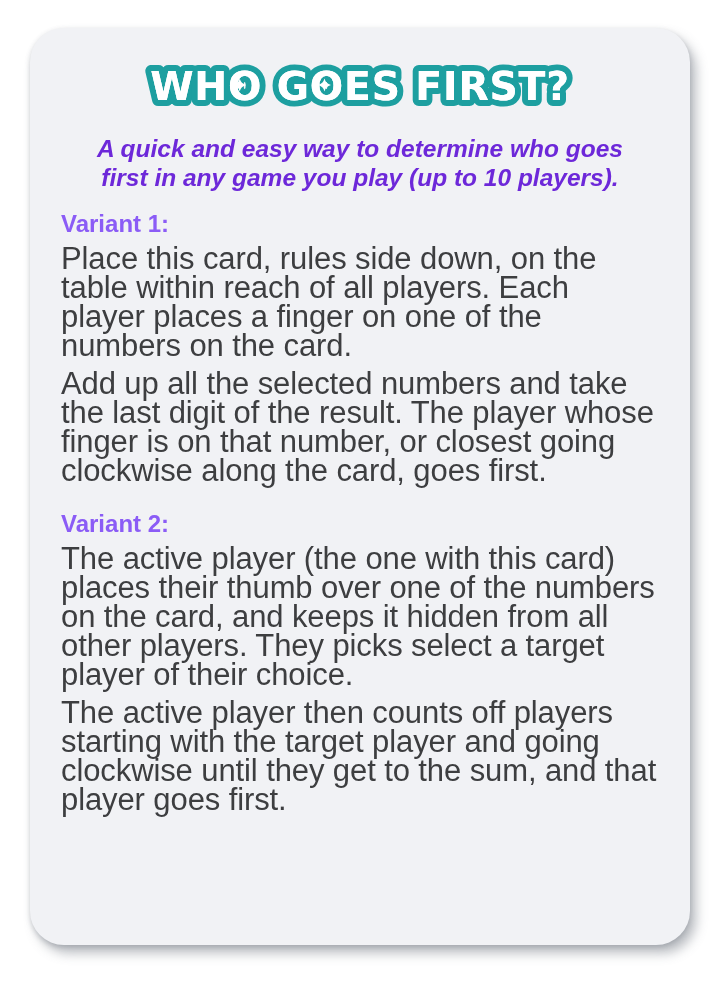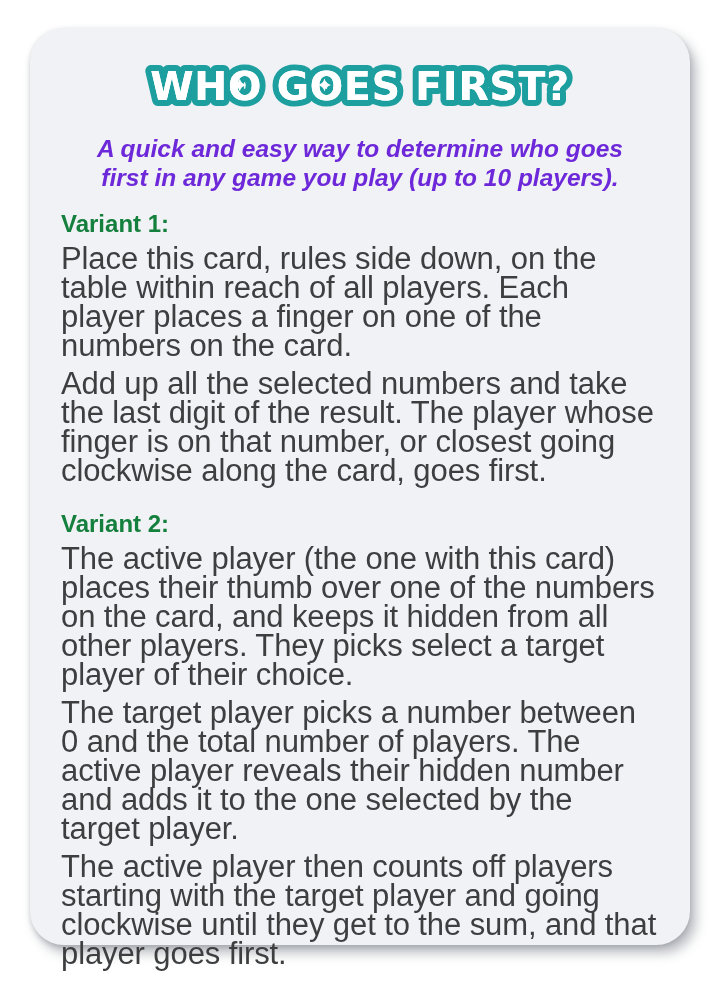--- a/index.html
+++ b/index.html
@@ -51,21 +51,21 @@
     font-size: 24.5px;
     font-weight: bold;
     font-style: italic;
     color: #6d28d9;
     line-height: 29px;
   }
   .subtitle span { display: block; }
   .section-heading {
     font-size: 24px;
     font-weight: bold;
-    color: #15803d;
+    color: #8b5cf6;
     line-height: 29px;
     margin: 0;
   }
   .heading-v1 { margin-top: 17px; }
   .heading-v2 { margin-top: 24px; }
   .para {
     font-size: 31px;
     color: #3d3e40;
     line-height: 29px;
     margin: 6px 0 9px 0;
@@ -98,18 +98,17 @@
 
     <div>
       <p class="section-heading heading-v1">Variant 1:</p>
       <p class="para">Place this card, rules side down, on the table within reach of all players. Each player places a finger on one of the numbers on the card.</p>
       <p class="para">Add up all the selected numbers and take the last digit of the result. The player whose finger is on that number, or closest going clockwise along the card, goes first.</p>
     </div>
 
     <div>
       <p class="section-heading heading-v2">Variant 2:</p>
       <p class="para">The active player (the one with this card) places their thumb over one of the numbers on the card, and keeps it hidden from all other players. They picks select a target player of their choice.</p>
-      <p class="para">The target player picks a number between 0 and the total number of players. The active player reveals their hidden number and adds it to the one selected by the target player.</p>
       <p class="para">The active player then counts off players starting with the target player and going clockwise until they get to the sum, and that player goes first.</p>
     </div>
 
   </div>
 </div>
 
 </body></html>

